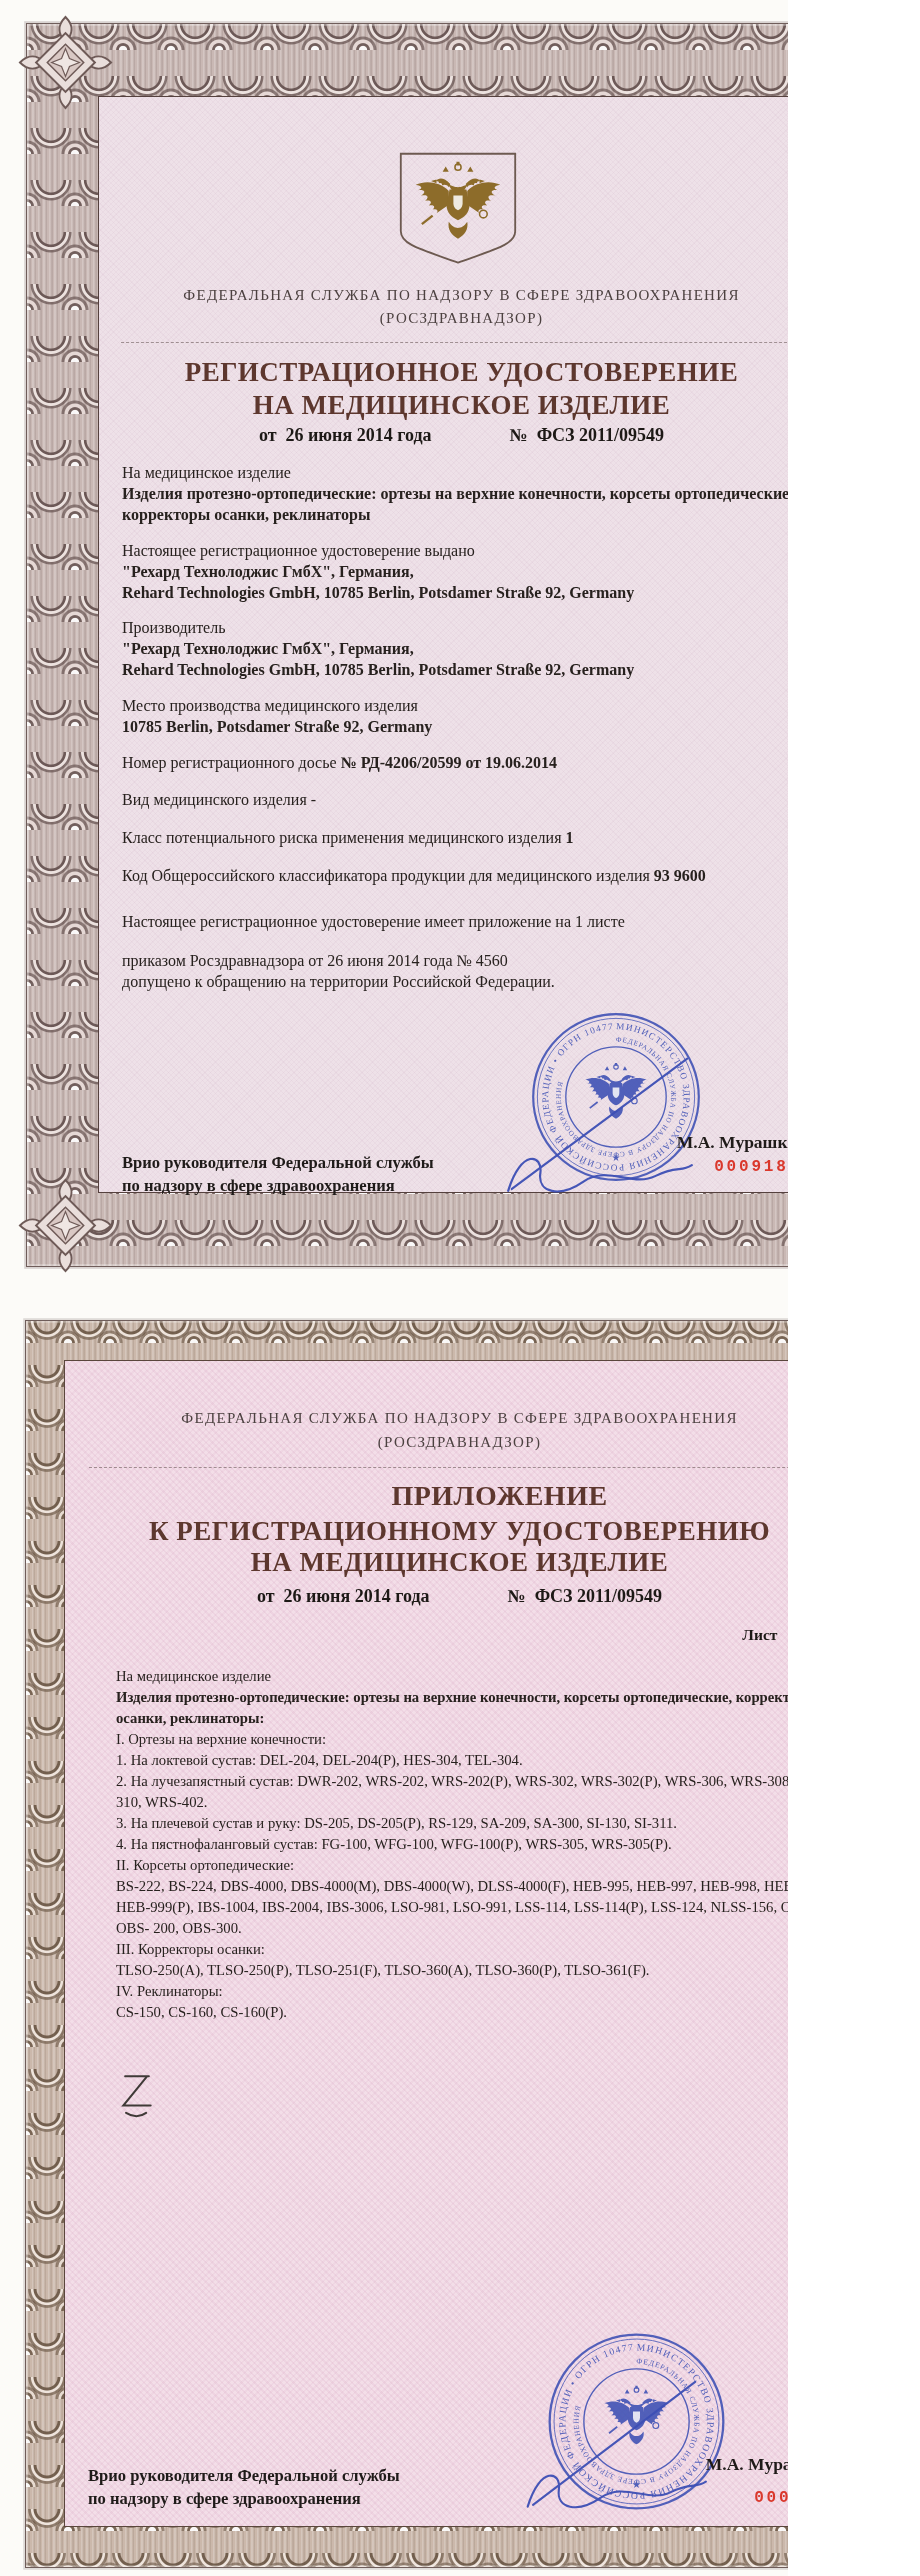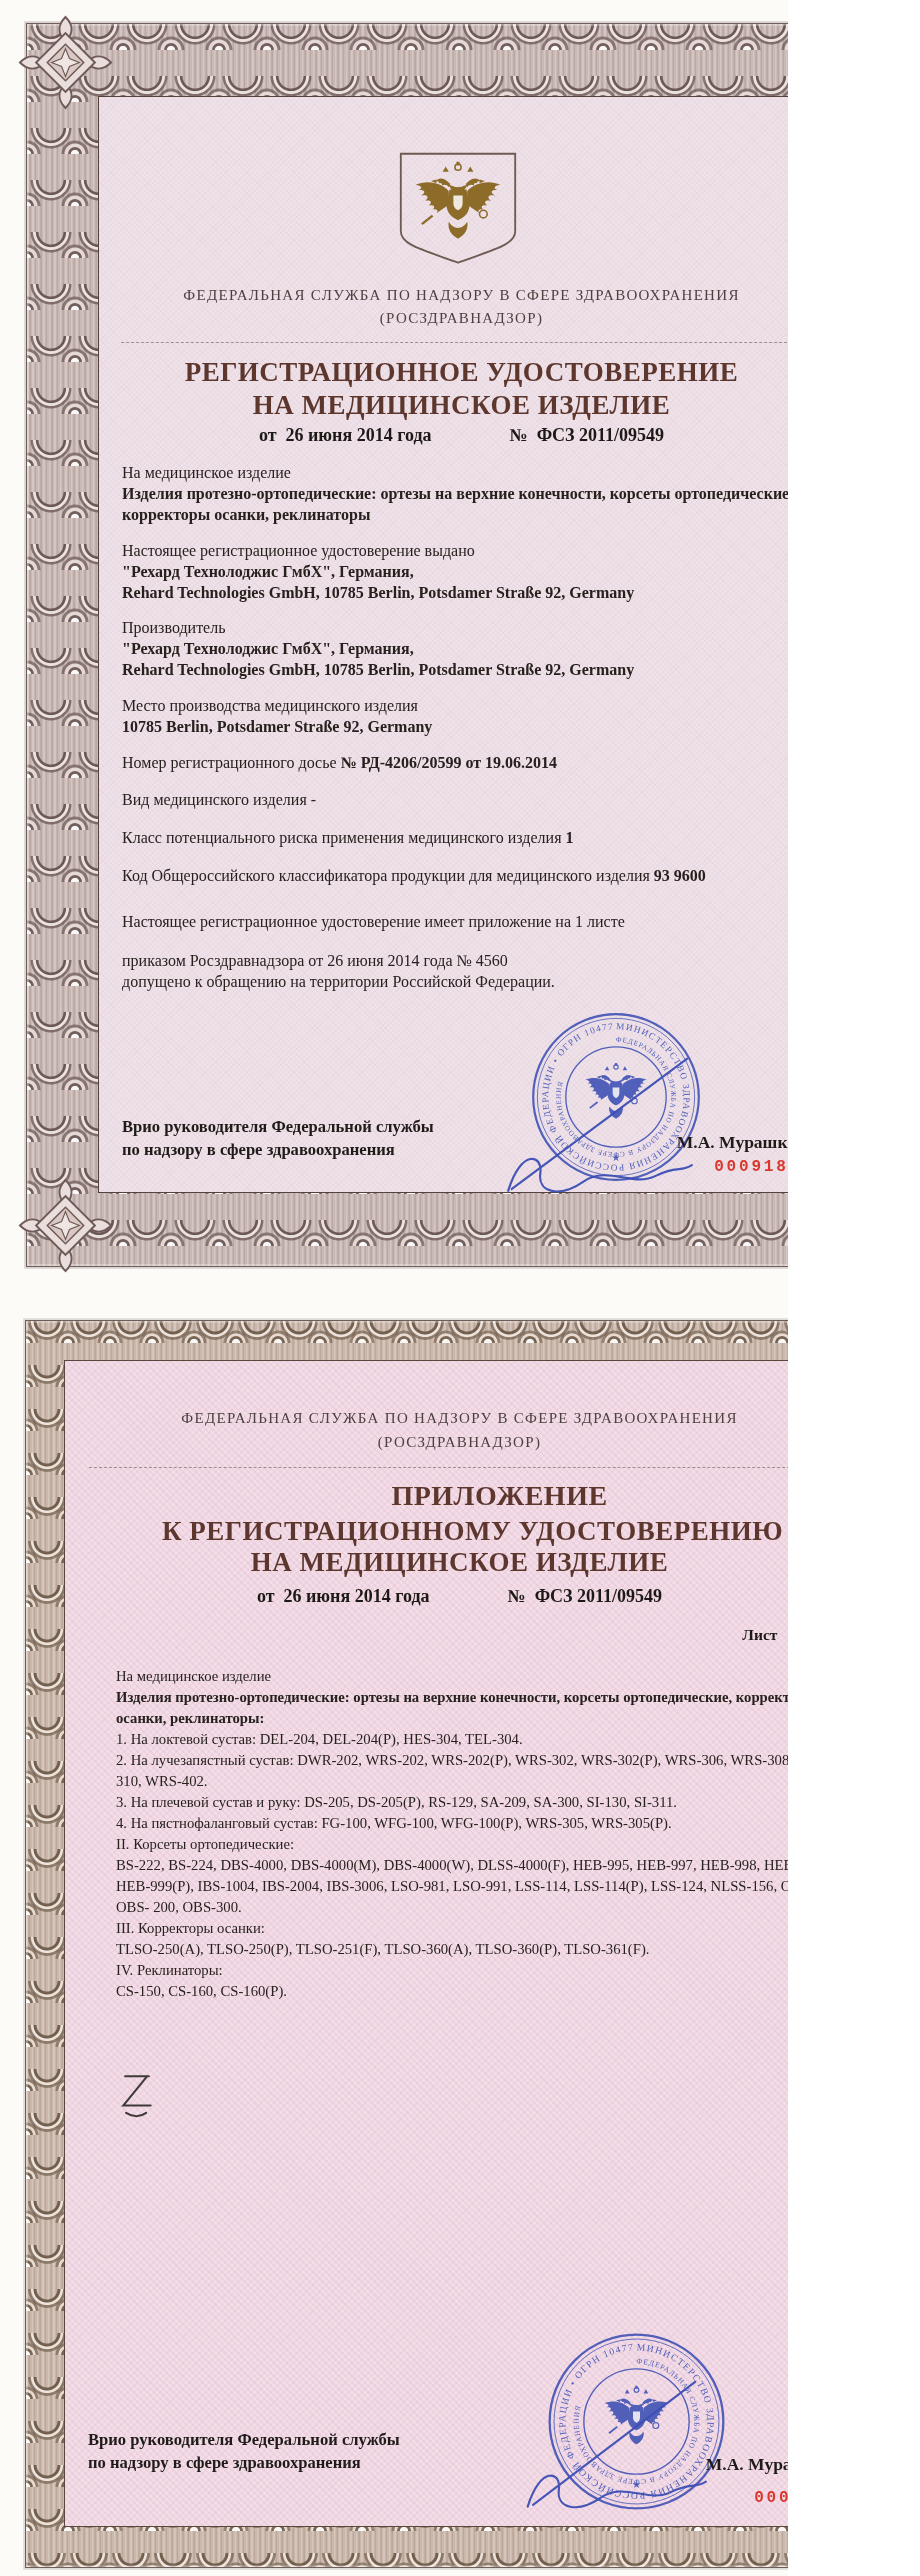--- a/index.html
+++ b/index.html
@@ -49,21 +49,21 @@
   .rule{position:absolute;left:3%;width:94%;border-top:0.9px dashed rgba(96,78,76,.55);}
   .cert-title{position:absolute;left:0;width:100%;text-align:center;color:#5d372e;
           font-weight:bold;font-size:27px;letter-spacing:0.5px;white-space:nowrap;}
   .date-row{position:absolute;left:0;width:100%;display:flex;justify-content:center;gap:78px;
           font-weight:bold;font-size:18px;color:#1d1916;white-space:nowrap;}
   .bodytext{position:absolute;color:#27211e;font-size:16px;line-height:21px;}
   .bodytext p{margin:0 0 14.7px;}
   .bold{font-weight:bold;}
   .sheet{position:absolute;font-weight:bold;font-size:15.6px;color:#1d1916;}
   .list-block{position:absolute;color:#27211e;font-size:14.7px;line-height:21px;}
-  .footer-title{position:absolute;font-weight:bold;font-size:16.6px;line-height:23px;color:#1f1b19;}
+  .footer-title{position:absolute;font-weight:bold;font-size:16.6px;line-height:23px;color:#1f1b19;margin-top:36px;}
   .signer-name{position:absolute;font-weight:bold;font-size:17.5px;color:#1f1b19;white-space:nowrap;}
   .serial{position:absolute;font-family:"Liberation Mono", monospace;font-size:16px;
           letter-spacing:2.8px;color:#da382c;font-weight:bold;white-space:nowrap;}
   .stamp{position:absolute;opacity:.88;}
   .signature{position:absolute;}
   .emblem-box{position:absolute;}
 </style>
 </head>
 <body>
 
@@ -191,32 +191,33 @@
   </div>
 
   <div class="page frame2" style="left:25px;top:1320px;width:870px;height:1248px;">
     <div class="panel panel2" style="left:38px;top:39px;width:791px;height:1167px;">
 
       <div class="agency" style="top:49px;">ФЕДЕРАЛЬНАЯ СЛУЖБА ПО НАДЗОРУ В СФЕРЕ ЗДРАВООХРАНЕНИЯ</div>
       <div class="agency" style="top:73px;">(РОСЗДРАВНАДЗОР)</div>
       <div class="rule" style="top:106px;"></div>
 
       <div class="cert-title" style="top:119px;font-size:28px;padding-left:40px;">ПРИЛОЖЕНИЕ</div>
-      <div class="cert-title" style="top:155px;margin-left:13px;">К РЕГИСТРАЦИОННОМУ УДОСТОВЕРЕНИЮ</div>
+      <div class="cert-title" style="top:155px;">К РЕГИСТРАЦИОННОМУ УДОСТОВЕРЕНИЮ</div>
       <div class="cert-title" style="top:186px;">НА МЕДИЦИНСКОЕ ИЗДЕЛИЕ</div>
 
       <div class="date-row" style="top:225px;">
         <span>от&nbsp;&nbsp;26 июня 2014 года</span>
         <span>№&nbsp;&nbsp;ФСЗ 2011/09549</span>
       </div>
       <div class="sheet" style="right:57px;top:265px;">Лист&nbsp;&nbsp;&nbsp;1</div>
 
       <div class="list-block" style="left:51px;top:305px;width:725px;">
         <div>На медицинское изделие</div>
         <div class="bold">Изделия протезно-ортопедические: ортезы на верхние конечности, корсеты ортопедические, корректоры осанки, реклинаторы:</div>
+        <div>I. Ортезы на верхние конечности:</div>
         <div>1. На локтевой сустав: DEL-204, DEL-204(P), HES-304, TEL-304.</div>
         <div>2. На лучезапястный сустав: DWR-202, WRS-202, WRS-202(P), WRS-302, WRS-302(P), WRS-306, WRS-308, WRS-310, WRS-402.</div>
         <div>3. На плечевой сустав и руку: DS-205, DS-205(P), RS-129, SA-209, SA-300, SI-130, SI-311.</div>
         <div>4. На пястнофаланговый сустав: FG-100, WFG-100, WFG-100(P), WRS-305, WRS-305(P).</div>
         <div>II. Корсеты ортопедические:</div>
         <div>BS-222, BS-224, DBS-4000, DBS-4000(M), DBS-4000(W), DLSS-4000(F), HEB-995, HEB-997, HEB-998, HEB-999, HEB-999(P), IBS-1004, IBS-2004, IBS-3006, LSO-981, LSO-991, LSS-114, LSS-114(P), LSS-124, NLSS-156, OBS-100, OBS- 200, OBS-300.</div>
         <div>III. Корректоры осанки:</div>
         <div>TLSO-250(A), TLSO-250(P), TLSO-251(F), TLSO-360(A), TLSO-360(P), TLSO-361(F).</div>
         <div>IV. Реклинаторы:</div>
         <div>CS-150, CS-160, CS-160(P).</div>

